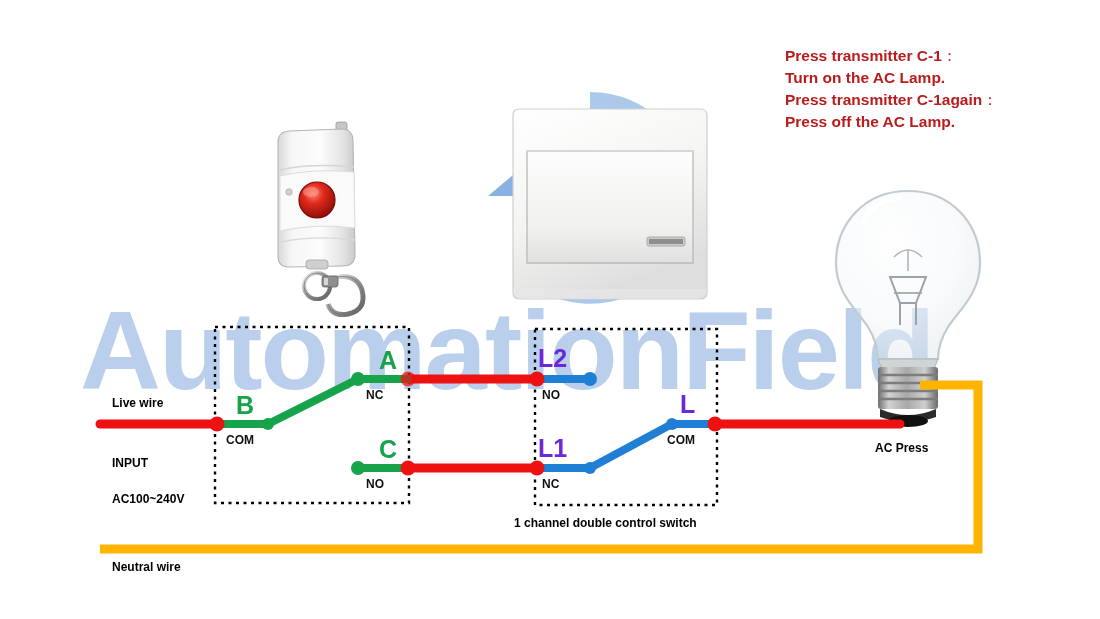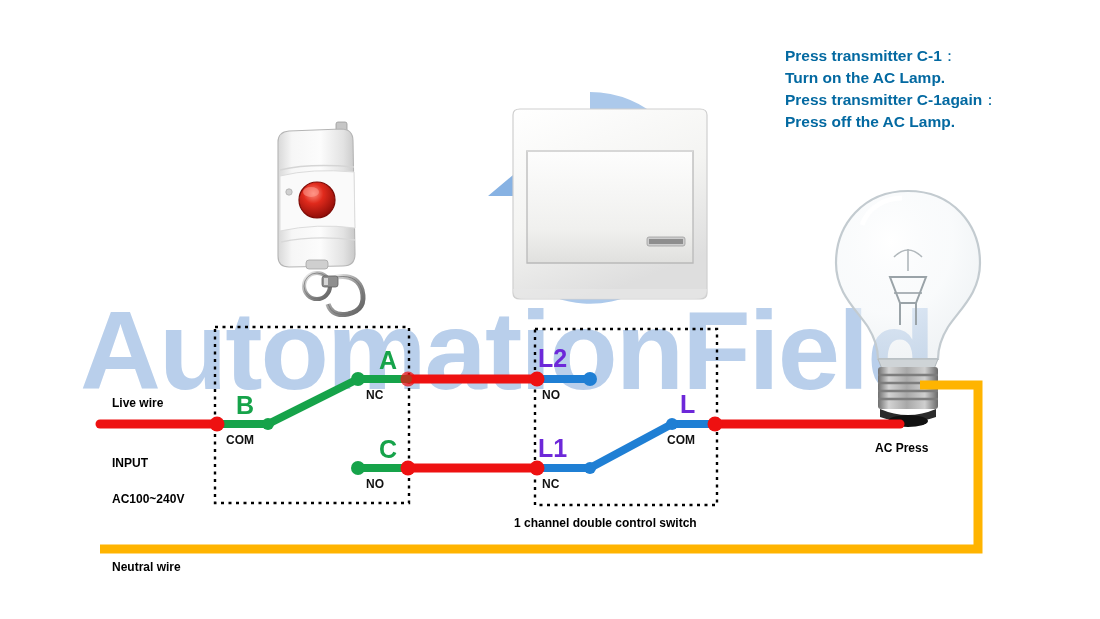--- a/index.html
+++ b/index.html
@@ -23,21 +23,21 @@
     color:#b9cfeb;
     white-space:nowrap;
     user-select:none;
     font-family:"Liberation Sans", sans-serif;
   }
   .wm-logo{position:absolute;left:470px;top:80px;width:240px;height:230px;}
 
   
   .notes{
     position:absolute;left:785px;top:45px;
-    font-size:15.5px;font-weight:bold;color:#0369a1;
+    font-size:15.5px;font-weight:bold;color:#b91c1c;
     line-height:22px;white-space:nowrap;
   }
   .notes div{margin:0;padding:0;}
   .notes .colon{font-weight:normal;}
 
   
   .lbl{position:absolute;white-space:nowrap;color:#000;font-weight:bold;}
   .lbl-blk{font-size:12px;margin-left:9px;}
   .lbl-term{font-size:12px;font-weight:bold;color:#111;}
   .lbl-big{font-size:25px;font-weight:bold;}

